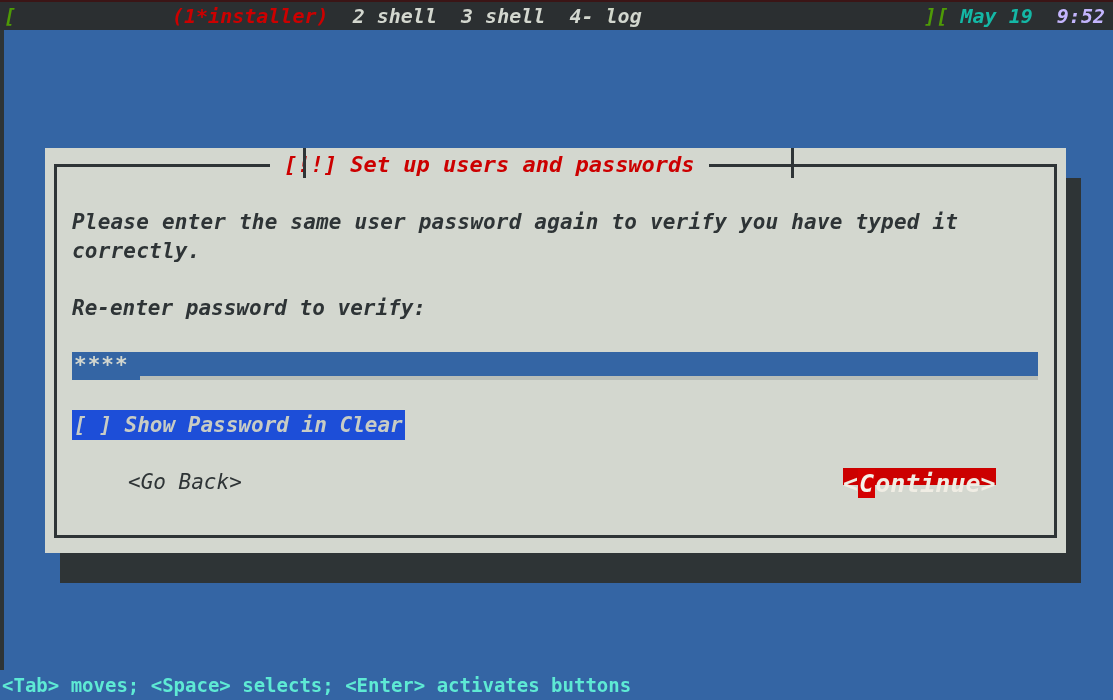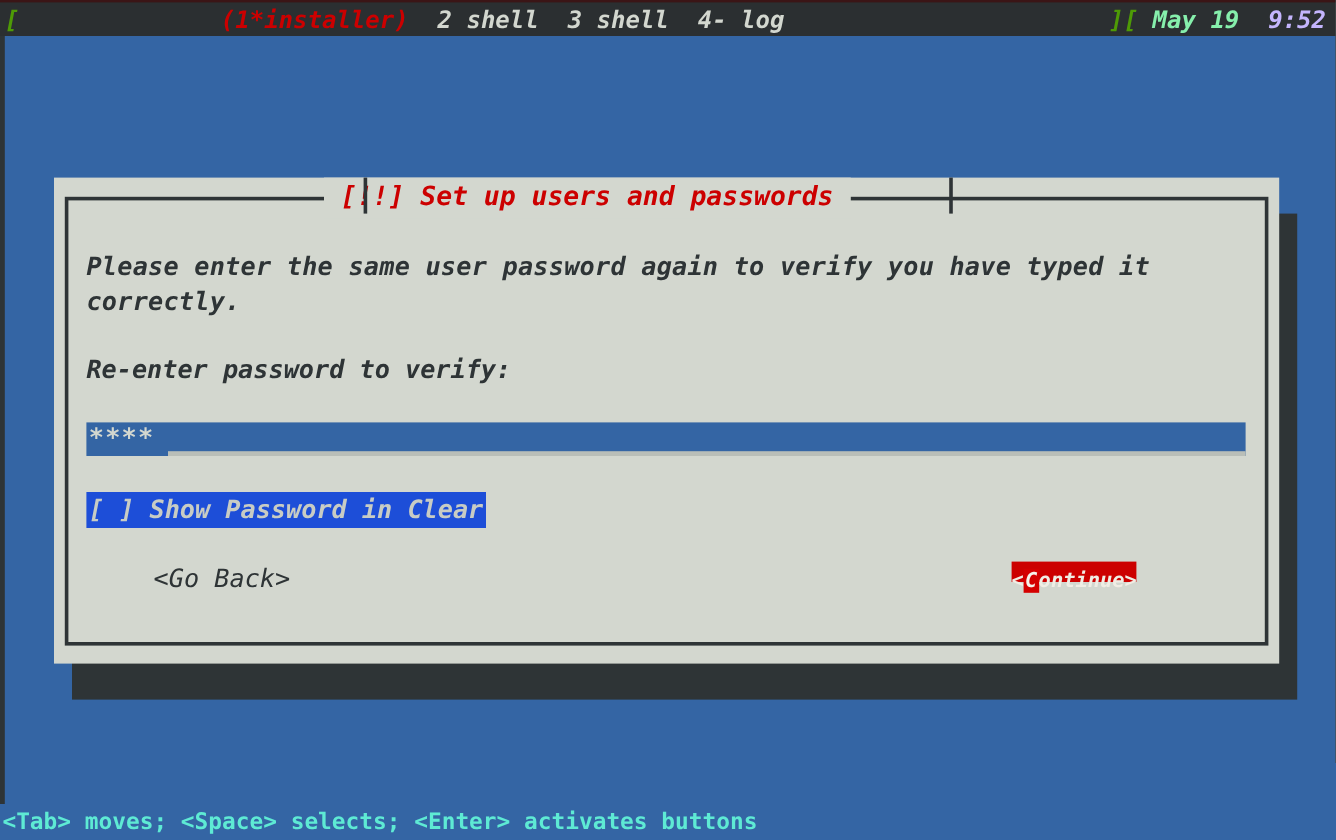--- a/index.html
+++ b/index.html
@@ -32,31 +32,31 @@
     letter-spacing: 0px;
     white-space: pre;
   }
   .tmux-left {
     position: absolute;
     left: 4px;
     color: #4e9a06;
   }
   .tmux-windows {
     position: absolute;
-    left: 184px;
+    left: 172px;
     color: #d3d7cf;
   }
   .tmux-win-active { color: #cc0000; }
   .tmux-right {
     position: absolute;
     right: 8px;
     color: #d3d7cf;
   }
   .tmux-brackets { color: #4e9a06; }
-  .tmux-date { color: #86efac; }
+  .tmux-date { color: #14b8a6; }
   .tmux-time { color: #c4b5fd; }
 
   
   .term-body {
     position: absolute;
     left: 0; top: 30px;
     width: 1113px;
     height: 670px;
     background: #3465a4;
   }
@@ -214,21 +214,21 @@
     font-style: italic;
     white-space: pre;
   }
 
   .btn-continue {
     position: absolute;
     left: 798px;
     top: 320px;
     height: 17px;
     line-height: 32px;
-    font-size: 17px;
+    font-size: 25px;
     font-weight: bold;
     font-style: italic;
     white-space: pre;
     background: #cc0000;
     color: #f0ede4;
   }
   .btn-continue .hot {
     background: #d40000;
     color: #f5f2ea;
     padding: 0 1px;

